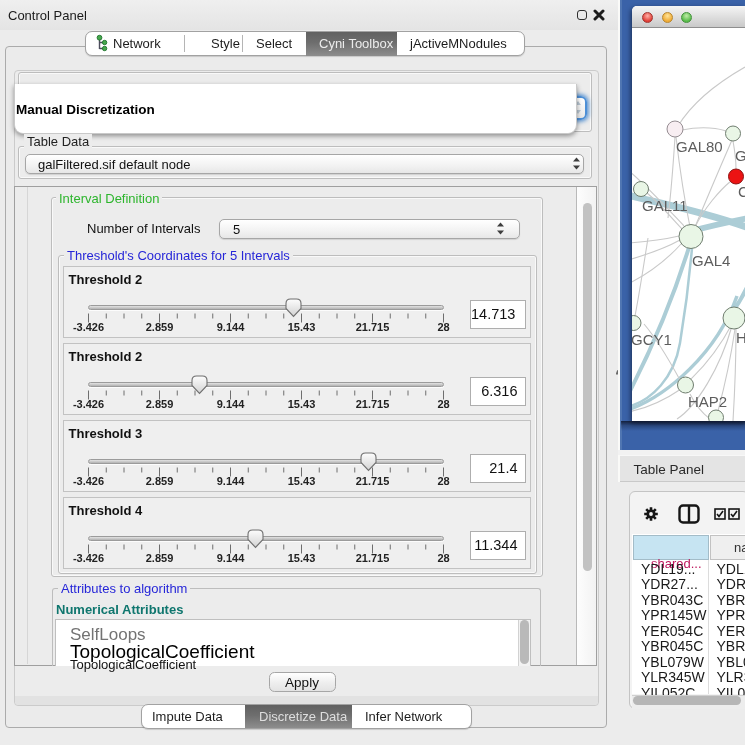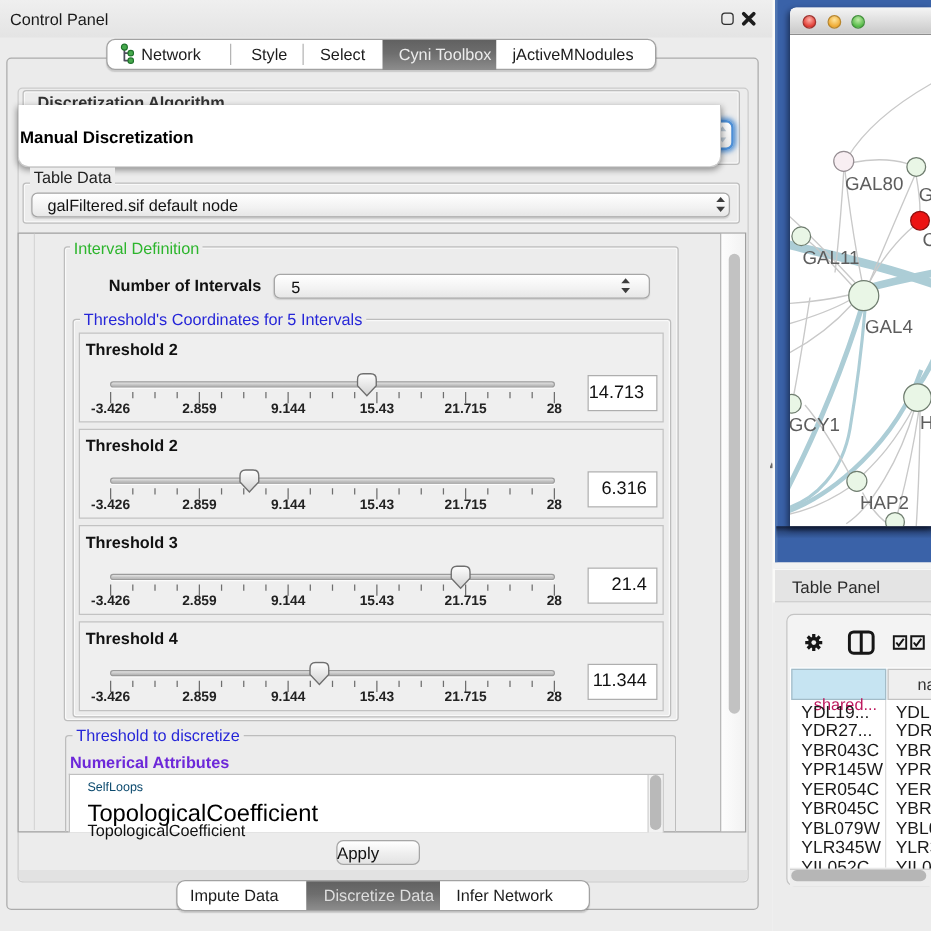--- a/index.html
+++ b/index.html
@@ -34,27 +34,26 @@
 <div class="seg" style="left:85px;top:31px;width:440px;height:25px"></div>
 <div class="segdark" style="left:306px;top:31.5px;width:91px;height:24px"></div>
 <svg class="abs" style="left:96px;top:34px" width="12" height="18" viewBox="0 0 12 18">
 <path d="M3.5 4 L3.5 15 M3.5 8.5 L8 8.5 M3.5 14.5 L8 14.5" stroke="#4d4d5c" stroke-width="1.4" fill="none"></path>
 <circle cx="3.5" cy="3.7" r="2.4" fill="#46a94c" stroke="#1e722b" stroke-width=".9"></circle>
 <circle cx="8.6" cy="8.5" r="2.2" fill="#46a94c" stroke="#1e722b" stroke-width=".9"></circle>
 <circle cx="8.6" cy="14.5" r="2.2" fill="#46a94c" stroke="#1e722b" stroke-width=".9"></circle>
     </svg>
 <div class="segtxt" style="left:113px;top:36px">Network</div>
 <div class="segsep" style="left:184px;top:35px;height:17px"></div>
-<div class="segtxt" style="left:201px;top:36px">Style</div>
+<div class="segtxt" style="left:211px;top:36px">Style</div>
 <div class="segsep" style="left:242px;top:35px;height:17px"></div>
 <div class="segtxt" style="left:256px;top:36px">Select</div>
 <div class="segtxt" style="left:319px;top:36px;color:#ececec">Cyni Toolbox</div>
 <div class="segtxt" style="left:410px;top:36px">jActiveMNodules</div>
 <div class="groupbox" style="left:18px;top:72px;width:574px;height:60px"></div>
-<div class="lbl" style="left:30px;top:73.5px;font-size:13px;font-weight:bold;color:#333">Discretization Algorithm</div>
 <div class="abs" style="left:26px;top:96px;width:561px;height:24px;border-radius:6px;border:2.5px solid #4d8fd6;box-shadow:0 0 4px 1.5px rgba(60,130,205,.9);background:linear-gradient(#fff,#e8e8e8)"></div>
 <svg class="abs" style="left:574px;top:100px" width="8" height="15" viewBox="0 0 8 15">
 <path d="M4 1 L7 5 L1 5 Z" fill="#b9c6d2"></path>
       <path d="M4 14 L1 10 L7 10 Z" fill="#b9c6d2"></path>
     </svg>
 <div class="abs" style="left:14px;top:84px;width:563px;height:50px;background:#fff;
  border-radius:0 0 9px 9px;border:1px solid #c9c9c9;border-top:none;
  box-shadow:0 2px 5px rgba(0,0,0,.4)"></div>
 <div class="lbl" style="left:16px;top:101.5px;font-size:13.5px;font-weight:bold;color:#000">Manual Discretization</div>
 <div class="groupbox" style="left:18px;top:145.5px;width:574px;height:33px"></div>
@@ -64,21 +63,21 @@
 <svg class="abs" style="left:572px;top:157px" width="9" height="13" viewBox="0 0 9 13">
 <path d="M4.5 0.5 L8 4.6 L1 4.6 Z" fill="#3d3d3d"></path>
       <path d="M4.5 12.5 L1 8.4 L8 8.4 Z" fill="#3d3d3d"></path>
     </svg>
 <div class="abs" style="left:14px;top:186px;width:583px;height:479.5px;border:1px solid #9f9f9f;background:#ececec"></div>
 <div class="abs" style="left:27px;top:187px;width:1px;height:477px;background:#d6d6d6"></div>
 <div class="abs" style="left:576px;top:187px;width:20px;height:477.5px;background:linear-gradient(90deg,#fdfdfd,#f2f2f2);border-left:1px solid #b9b9b9"></div>
 <div class="abs" style="left:583px;top:203px;width:8.5px;height:368px;background:#c2c2c2;border-radius:4.5px"></div>
 <div class="groupbox" style="left:51px;top:197px;width:492px;height:380px"></div>
 <div class="gtitle" style="left:56px;top:190.5px;font-size:13px;color:#2db52d">Interval Definition</div>
-<div class="lbl" style="left:87px;top:221px;font-size:13px;font-weight:bold;color:#111">Number of Intervals</div>
+<div class="lbl" style="left:87px;top:221px;font-size:13px;font-weight:normal;color:#111">Number of Intervals</div>
 <div class="combo" style="left:219px;top:218.5px;width:301px;height:20px"></div>
 <div class="lbl" style="left:233px;top:221.5px;font-size:13px;color:#111">5</div>
 <svg class="abs" style="left:496px;top:222px" width="9" height="13" viewBox="0 0 9 13">
 <path d="M4.5 0.5 L8 4.6 L1 4.6 Z" fill="#3d3d3d"></path>
       <path d="M4.5 12.5 L1 8.4 L8 8.4 Z" fill="#3d3d3d"></path>
     </svg>
 <div class="groupbox" style="left:58px;top:254.5px;width:478.5px;height:319px"></div>
 <div class="gtitle" style="left:64px;top:248px;font-size:13px;color:#2626d8">Threshold's Coordinates for 5 Intervals</div>
 <div class="tpanel" style="left:62.5px;top:266px;width:468.5px;height:71.5px"></div>
     <div class="lbl" style="left:68.5px;top:272px;font-size:13px;font-weight:bold;color:#111">Threshold 2</div>
@@ -242,30 +241,30 @@
 <defs>
         <linearGradient id="th4" x1="0" y1="0" x2="0" y2="1">
 <stop offset="0" stop-color="#fdfdfd"></stop>
           <stop offset="1" stop-color="#d2d2d2"></stop>
         </linearGradient>
       </defs>
 <path d="M1 5.5 Q1 1 5.5 1 L11.5 1 Q16 1 16 5.5 L16 10.5 L8.5 18.5 L1 10.5 Z" fill="url(#th4)" stroke="#6f6f6f" stroke-width="1.1"></path>
     </svg>
     <div class="vbox" style="left:470px;top:531px;width:55.5px;height:29px;line-height:27px;padding-right:7px">11.344</div>
 <div class="abs" style="left:52px;top:587.5px;width:489px;height:78px;border:1px solid #bdbdbd;border-bottom:none;border-radius:3px 3px 0 0"></div>
-<div class="gtitle" style="left:58px;top:581px;font-size:13px;color:#2626d8">Threshold to discretize</div>
-<div class="lbl" style="left:56px;top:601.5px;font-size:13px;font-weight:bold;color:#6d28d9">Numerical Attributes</div>
+<div class="gtitle" style="left:58px;top:581px;font-size:13px;color:#2626d8">Attributes to algorithm</div>
+<div class="lbl" style="left:56px;top:601.5px;font-size:13px;font-weight:bold;color:#0f766e">Numerical Attributes</div>
 <div class="abs" style="left:55px;top:619px;width:476px;height:46.5px;background:#fff;border:1px solid #bfbfbf;border-bottom:none"></div>
-<div class="lbl" style="left:70px;top:624.5px;font-size:10px;color:#0c4a6e">SelfLoops</div>
+<div class="lbl" style="left:70px;top:624.5px;font-size:17px;color:#737373">SelfLoops</div>
 <div class="lbl" style="left:70px;top:640.5px;font-size:19px;color:#000000">TopologicalCoefficient</div>
 <div class="lbl" style="left:70px;top:656.5px;font-size:13px;color:#111">TopologicalCoefficient</div>
 <div class="abs" style="left:518px;top:620px;width:12px;height:45.5px;background:#f2f2f2;border-left:1px solid #d2d2d2"></div>
 <div class="abs" style="left:519.5px;top:620px;width:9px;height:44px;background:#b9b9b9;border-radius:5px"></div>
 <div class="abs" style="left:268.5px;top:671.5px;width:67px;height:20px;border:1px solid #a6a6a6;
-border-radius:5.5px;background:linear-gradient(#ffffff,#eeeeee 55%,#e3e3e3);
+border-radius:5.5px;background:linear-gradient(#ffffff,#eeeeee 55%,#e3e3e3);text-align:center;
 font-size:13.5px;color:#111;line-height:19px">Apply</div>
 <div class="seg" style="left:141px;top:704px;width:331px;height:24.5px"></div>
 <div class="segdark" style="left:245px;top:704.5px;width:107px;height:23.5px"></div>
 <div class="segtxt" style="left:152px;top:709px">Impute Data</div>
 <div class="segtxt" style="left:259px;top:709px;color:#dedede">Discretize Data</div>
 <div class="segtxt" style="left:365px;top:709px">Infer Network</div>
 <div class="abs" style="left:615.5px;top:369.5px;width:4px;height:5px;background:#6a6a6a;clip-path:polygon(0 100%,50% 0,100% 100%)"></div>
 <div class="abs" style="left:618px;top:0;width:2px;height:745px;background:#fafaf8"></div>
 <div class="abs" style="left:620px;top:0;width:125px;height:450px;background:#3a62a8"></div>
 <div class="abs" style="left:620px;top:0;width:1.5px;height:450px;background:#5076b2"></div>

